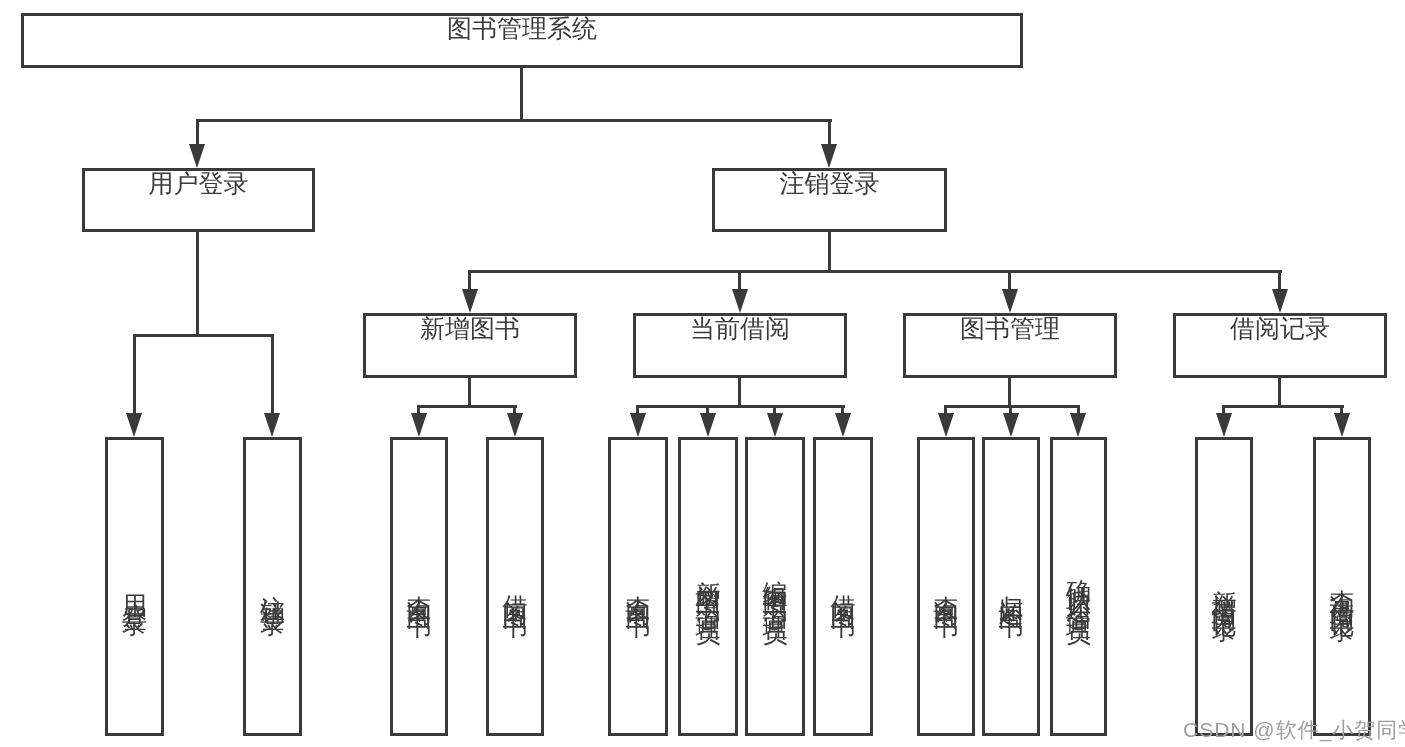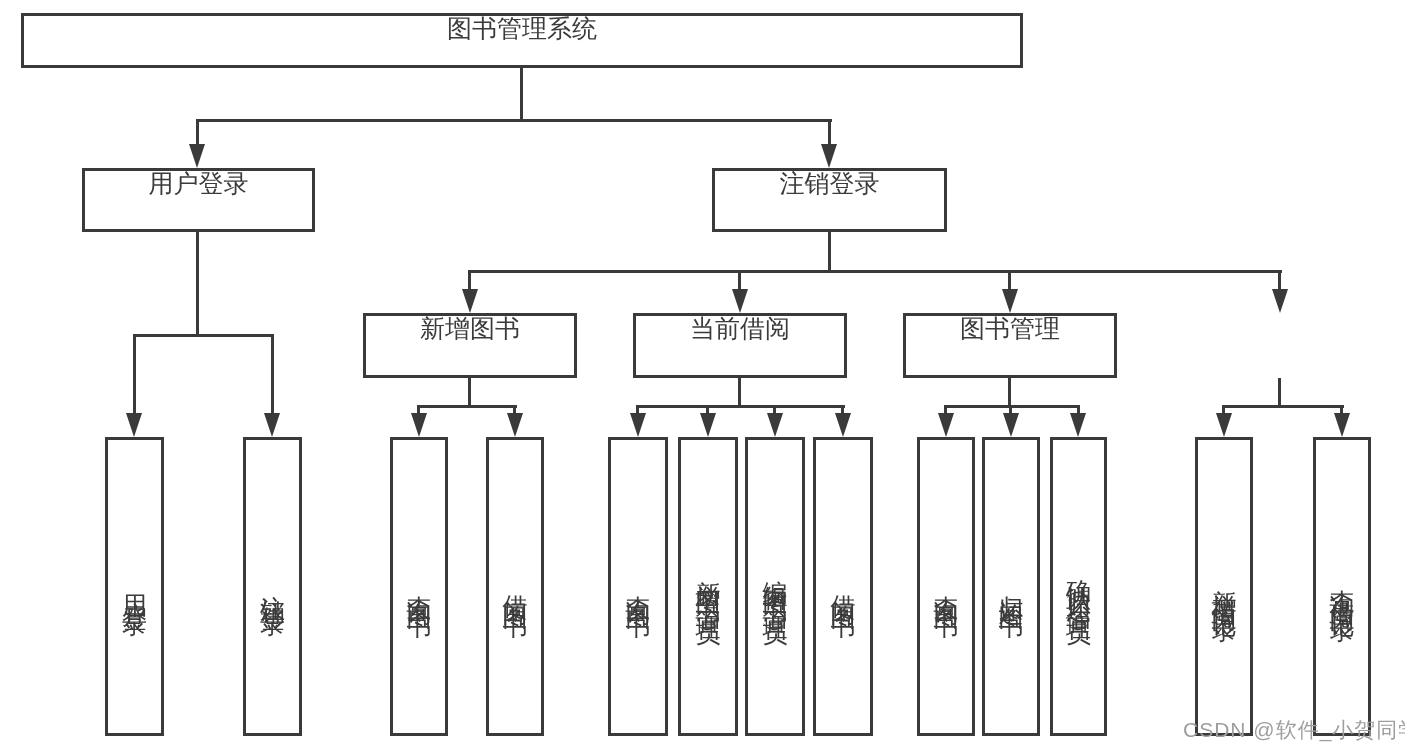--- a/index.html
+++ b/index.html
@@ -121,20 +121,23 @@
   <div class="arrow" style="left:1272px;top:289px;"></div>
 
   <div class="box" style="left:363px;top:313px;width:214px;height:65px;">
     <span>新增图书</span>
   </div>
   <div class="box" style="left:633px;top:313px;width:214px;height:65px;">
     <span>当前借阅</span>
   </div>
   <div class="box" style="left:903px;top:313px;width:214px;height:65px;">
     <span>图书管理</span>
+  </div>
+  <div class="box" style="left:1173px;top:313px;width:214px;height:65px;">
+    <span>借阅记录</span>
   </div>
 
   <div class="vline" style="left:468px;top:378px;height:29px;"></div>
   <div class="hline" style="left:417px;top:405px;width:100px;"></div>
   <div class="vline" style="left:417px;top:405px;height:12px;"></div>
   <div class="arrow" style="left:411px;top:413px;"></div>
   <div class="vline" style="left:513px;top:405px;height:12px;"></div>
   <div class="arrow" style="left:507px;top:413px;"></div>
   <div class="vbox" style="left:390px;top:437px;width:58px;height:299px;">
     <span class="vtext">查询图书</span>

